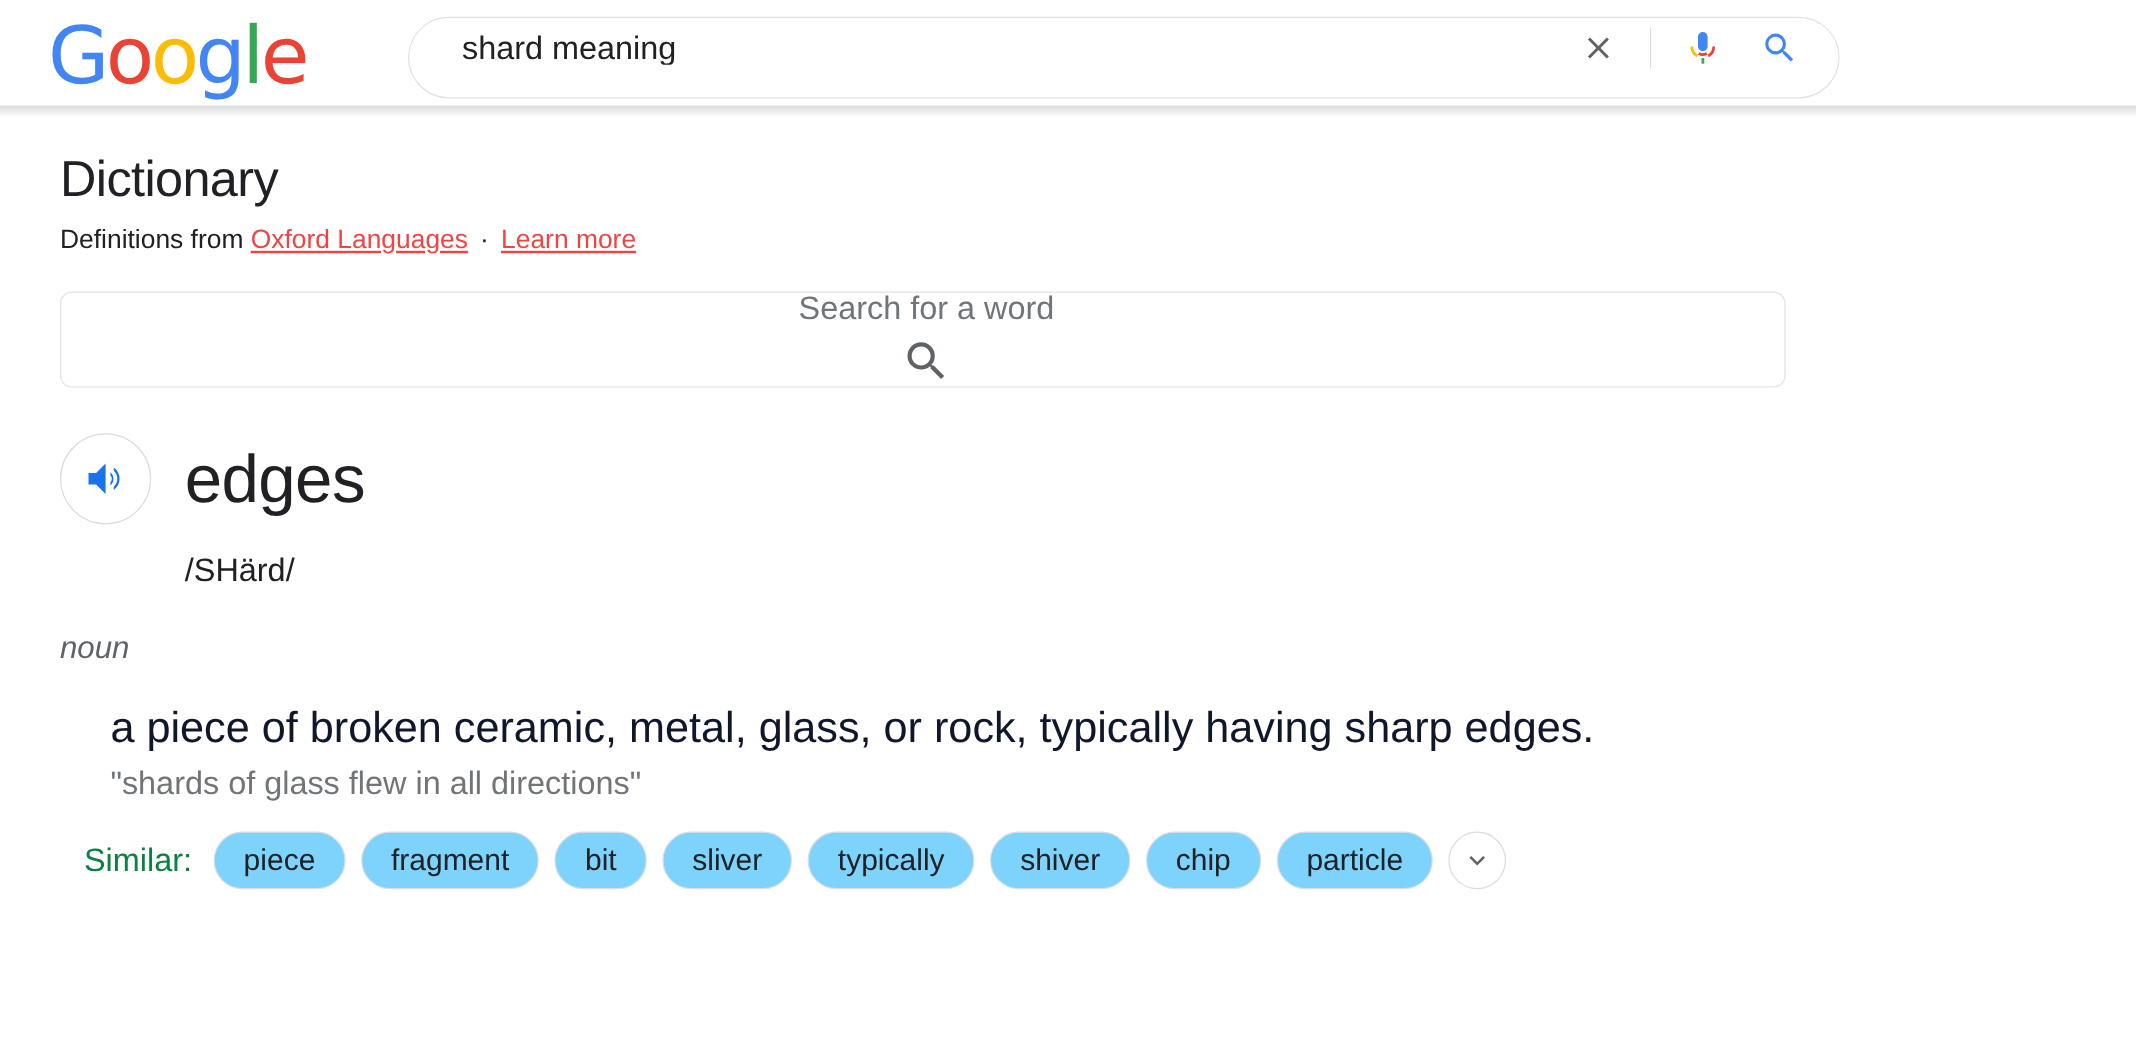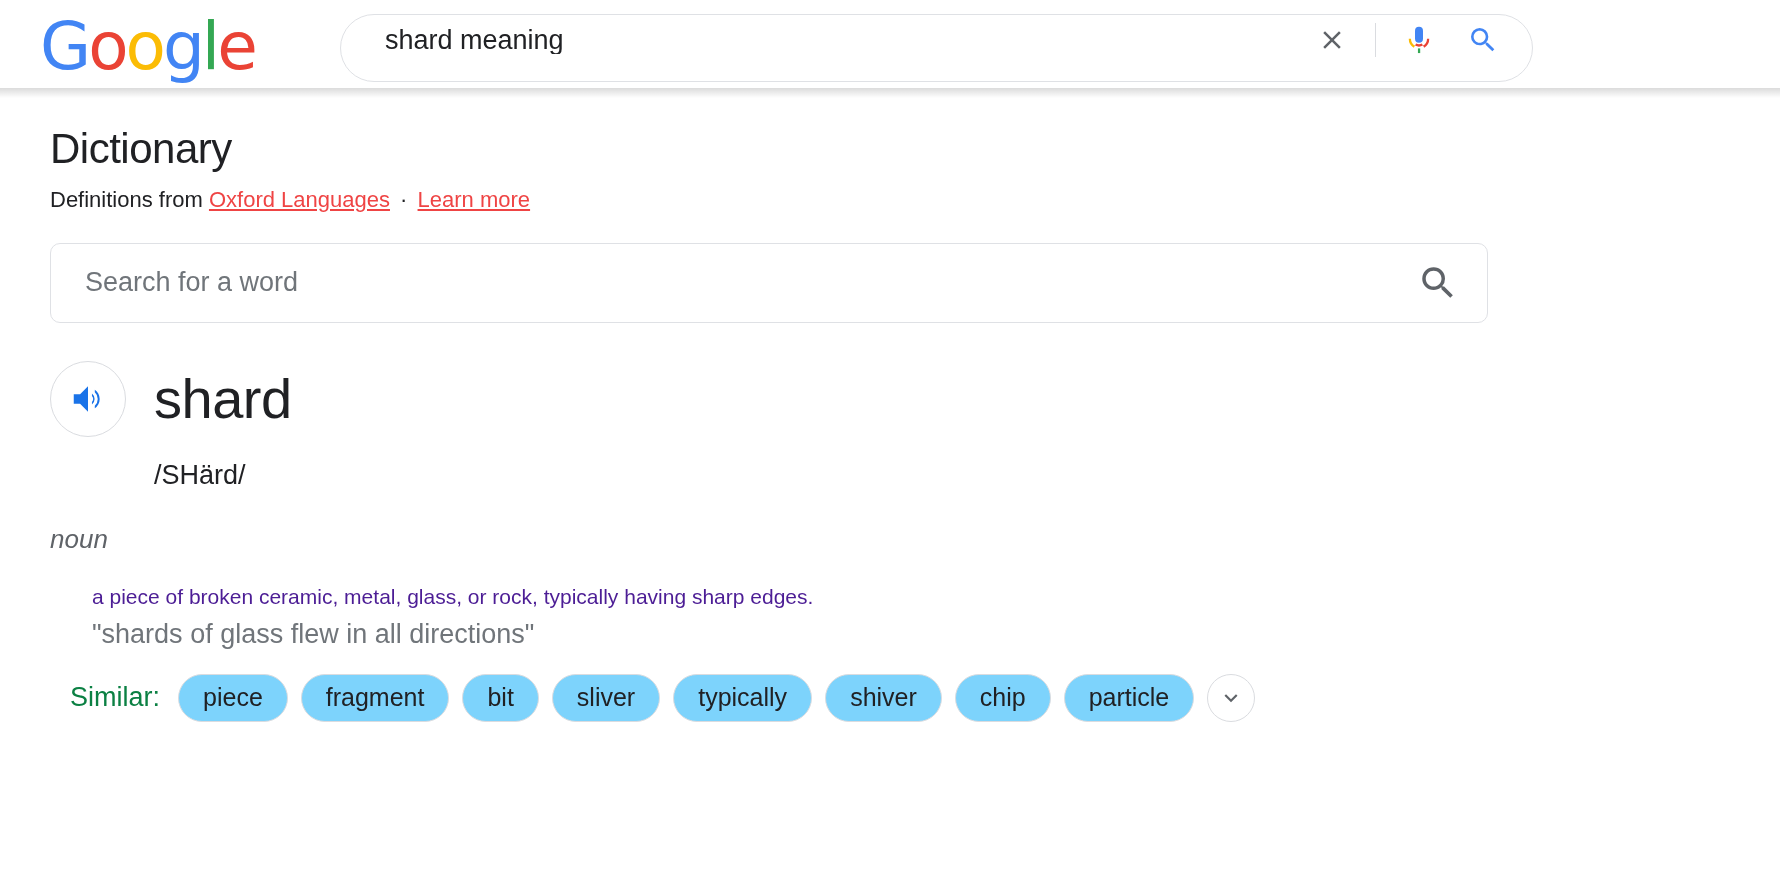--- a/index.html
+++ b/index.html
@@ -118,20 +118,21 @@
   .word-search {
     margin-top: 28px;
     width: 1438px;
     height: 80px;
     border: 1px solid #dfe1e5;
     border-radius: 10px;
     display: flex;
     align-items: center;
     padding: 0 28px 0 34px;
     background: #fff;
+    flex-direction: column;
   }
   .word-search .ws-placeholder {
     flex: 1;
     font-size: 27px;
     color: #70757a;
     line-height: 1;
   }
 
   
   .entry-head {
@@ -171,22 +172,22 @@
     font-size: 26px;
     font-style: italic;
     color: #5f6368;
     line-height: 1.2;
   }
   .sense {
     margin-top: 28px;
     margin-left: 42px;
   }
   .definition {
-    font-size: 21px;
-    color: #4c1d95;
+    font-size: 36px;
+    color: #0f172a;
     line-height: 1.3;
   }
   .example {
     margin-top: 6px;
     font-size: 27px;
     color: #70757a;
     line-height: 1.3;
   }
 
   
@@ -291,21 +292,21 @@
   </div>
 
   <div class="entry-head">
     <div class="speaker-btn">
       <svg width="38" height="38" viewBox="0 0 24 24" aria-hidden="true">
         <path d="M3 9v6h4l5 5V4L7 9H3z" fill="#1a73e8"></path>
         <path d="M14.5 8.5a4.5 4.5 0 0 1 0 7v-1.6a3 3 0 0 0 0-3.8z" fill="#1a73e8"></path>
         <path d="M16.3 6.1a7.2 7.2 0 0 1 0 11.8v-1.7a5.7 5.7 0 0 0 0-8.4z" fill="#1a73e8"></path>
       </svg>
     </div>
-    <div class="headword">shard</div>
+    <div class="headword">edges</div>
   </div>
 
   <div class="phonetic">/SHärd/</div>
 
   <div class="pos">noun</div>
 
   <div class="sense">
     <div class="definition">a piece of broken ceramic, metal, glass, or rock, typically having sharp edges.</div>
     <div class="example">"shards of glass flew in all directions"</div>
   </div>

